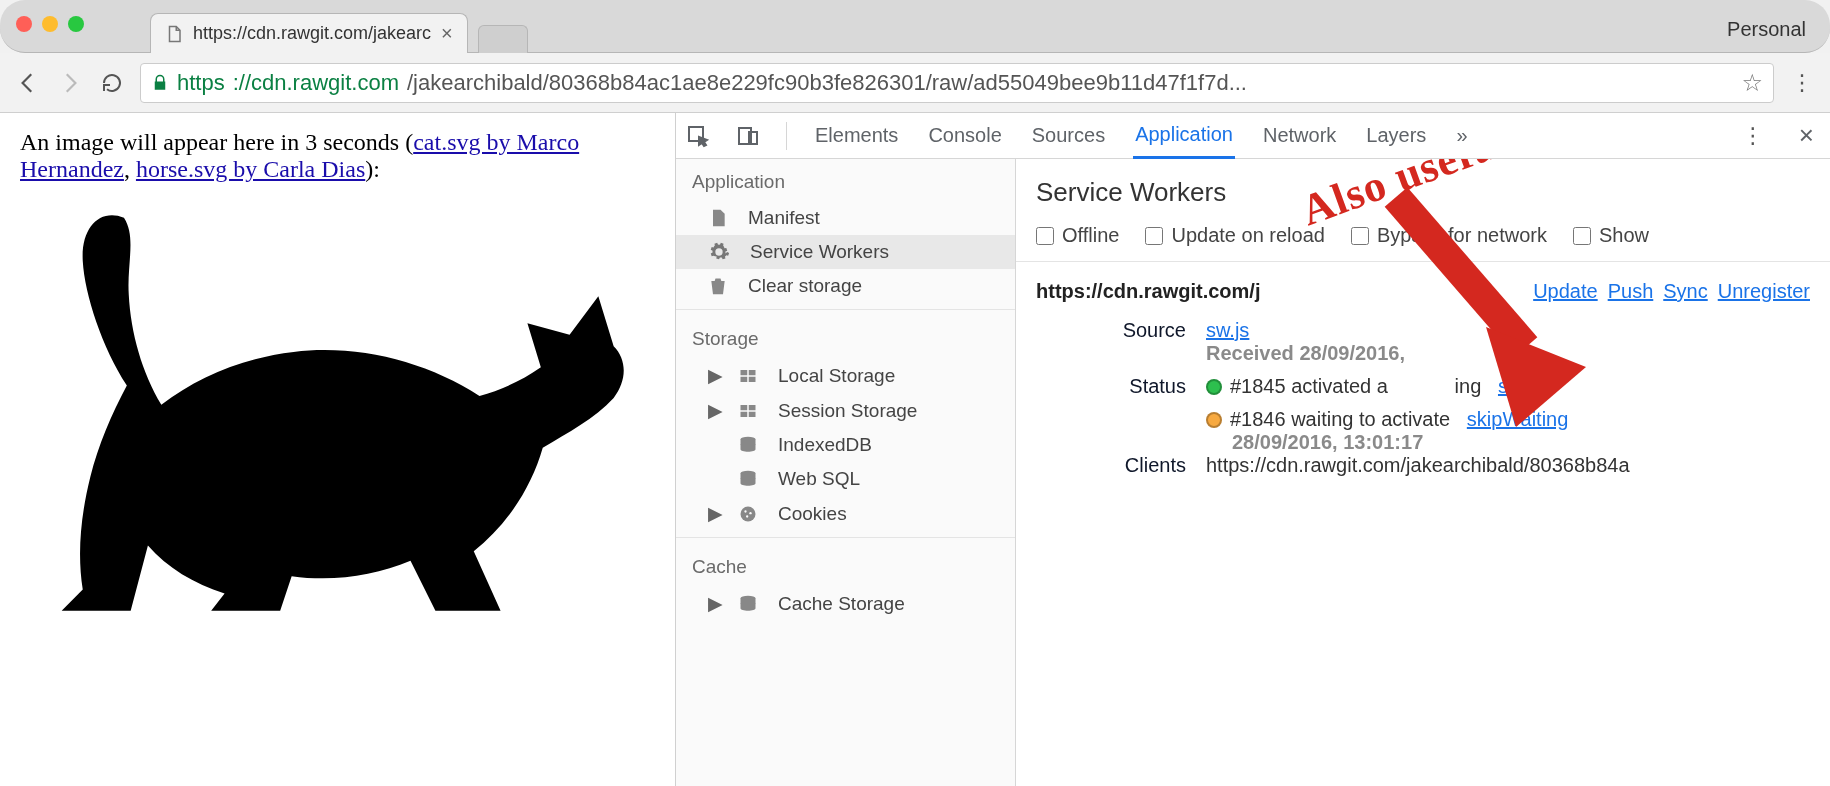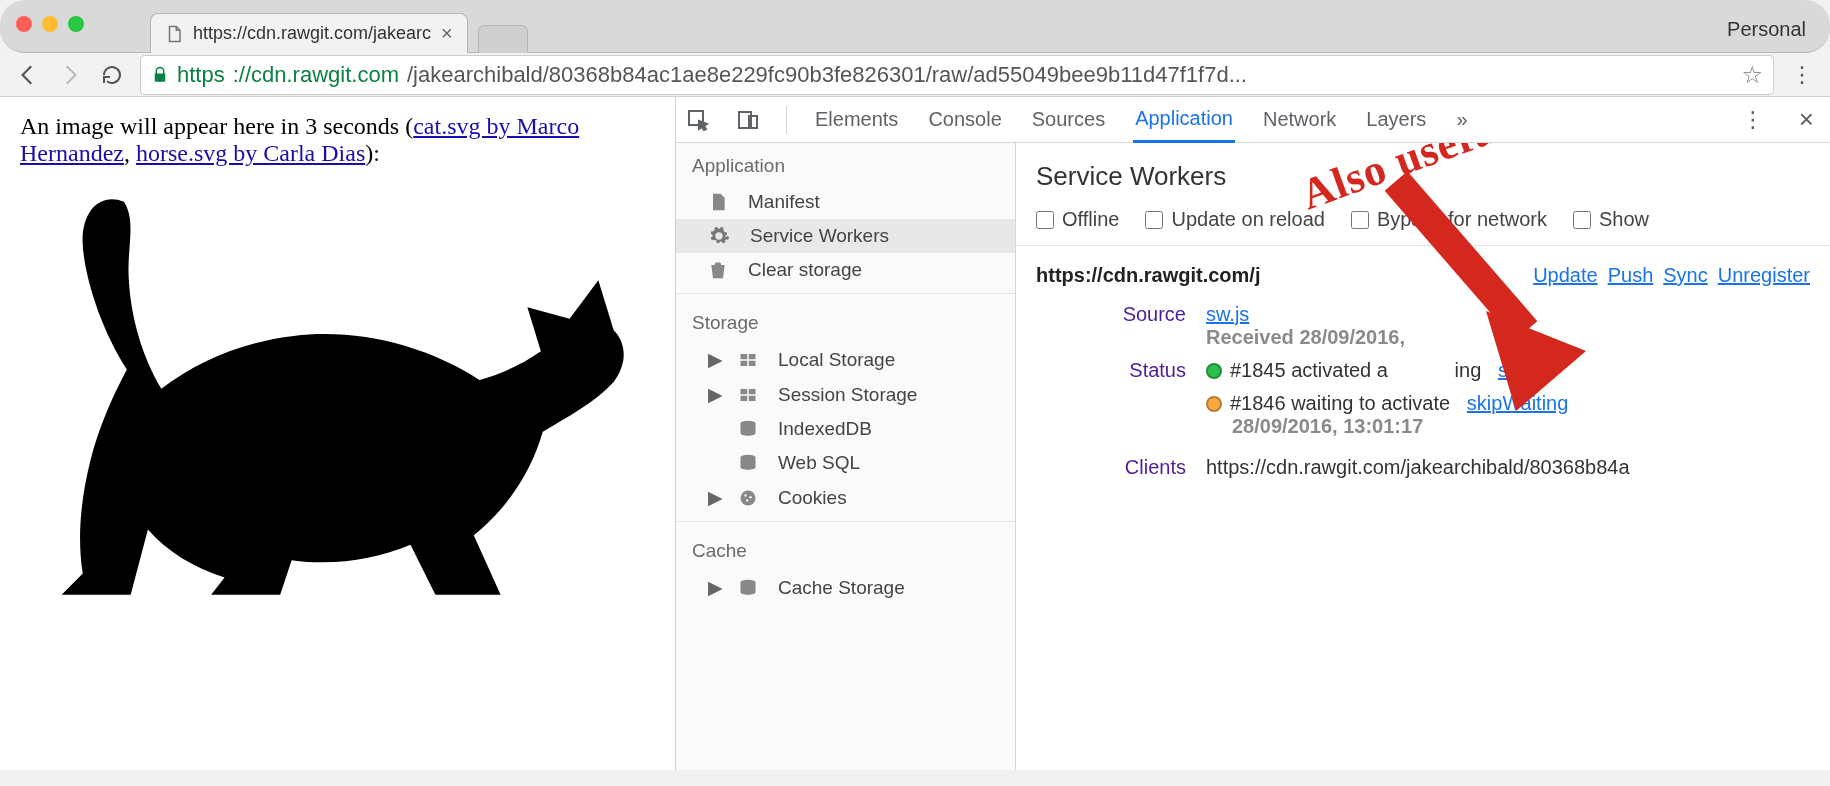--- a/index.html
+++ b/index.html
@@ -13,21 +13,21 @@
   .wbtn.red { background: #ff5f57; }
   .wbtn.yellow { background: #febc2e; }
   .wbtn.green { background: #28c840; }
   .tab { margin-left: 150px; height: 40px; background: #f2f2f2; border: 1px solid #b6b6b6; border-bottom: none; border-top-left-radius: 8px; border-top-right-radius: 8px; display: flex; align-items: center; padding: 0 14px; gap: 10px; font-size: 18px; color: #333; position: relative; bottom: -1px; }
   .file-icon { width: 18px; height: 22px; }
   .tab-close { font-size: 20px; color: #666; }
   .ghost-tab { margin-left: 10px; width: 50px; height: 28px; background: #cfcfcf; border: 1px solid #b6b6b6; border-bottom: none; border-top-left-radius: 6px; border-top-right-radius: 6px; position: relative; bottom: -1px; }
   .personal { position: absolute; right: 24px; top: 18px; font-size: 20px; color: #333; }
 
   
-  .toolbar { height: 44px; background: #f2f2f2; border-bottom: 1px solid #cfcfcf; display: flex; align-items: center; padding: 0 14px; gap: 14px; }
+  .toolbar { height: 60px; background: #f2f2f2; border-bottom: 1px solid #cfcfcf; display: flex; align-items: center; padding: 0 14px; gap: 14px; }
   .nav-icon { width: 28px; height: 28px; display: flex; align-items: center; justify-content: center; color: #555; }
   .nav-icon.disabled { color: #bbb; }
   .omnibox { flex: 1; height: 40px; background: #fff; border: 1px solid #ccc; border-radius: 4px; display: flex; align-items: center; padding: 0 10px; gap: 8px; font-size: 22px; color: #333; overflow: hidden; }
   .lock { color: #0b8043; }
   .url-secure { color: #0b8043; }
   .url-rest { color: #555; white-space: nowrap; overflow: hidden; text-overflow: ellipsis; }
   .star { color: #777; font-size: 24px; margin-left: auto; }
   .kebab { width: 28px; text-align: center; color: #555; font-size: 22px; }
 
   
@@ -60,27 +60,27 @@
   .sw-checks label { display: flex; align-items: center; gap: 8px; white-space: nowrap; }
   .sw-checks input { width: 18px; height: 18px; }
   .hr { height: 1px; background: #e4e4e4; margin: 6px -20px 18px; }
 
   .origin-row { display: flex; align-items: center; gap: 18px; margin-bottom: 16px; }
   .origin-url { font-weight: 700; color: #222; white-space: nowrap; overflow: hidden; }
   .origin-links { margin-left: auto; display: flex; gap: 10px; }
   .origin-links a, .linkish { color: #1a73e8; text-decoration: underline; cursor: pointer; }
 
   .kv { display: flex; gap: 20px; margin-bottom: 10px; }
-  .kv .k { width: 150px; text-align: right; color: #4c1d95; }
+  .kv .k { width: 150px; text-align: right; color: #0f172a; }
   .kv .v { flex: 1; color: #333; }
   .muted { color: #8a8a8a; font-weight: bold; }
   .status-dot { display: inline-block; width: 16px; height: 16px; border-radius: 50%; margin-right: 8px; vertical-align: -2px; border: 2px solid rgba(0,0,0,.25); }
   .dot-green { background: #2dbf4e; }
   .dot-orange { background: #f7a940; }
-  .status-block { margin-left: 170px; margin-top: 4px; margin-bottom: 18px; }
+  .status-block { margin-left: 170px; margin-top: 4px; margin-bottom: 0; }
 
   
   .annotation { position: absolute; left: 750px; top: 50px; pointer-events: none; }
   .anno-text { font-family: "Comic Sans MS", "Marker Felt", cursive; font-size: 44px; font-weight: 700; color: #d4281f; transform: rotate(-20deg); letter-spacing: 1px; }
 </style>
 </head>
 <body>
 
 <div class="titlebar">
   <div class="win-controls">

